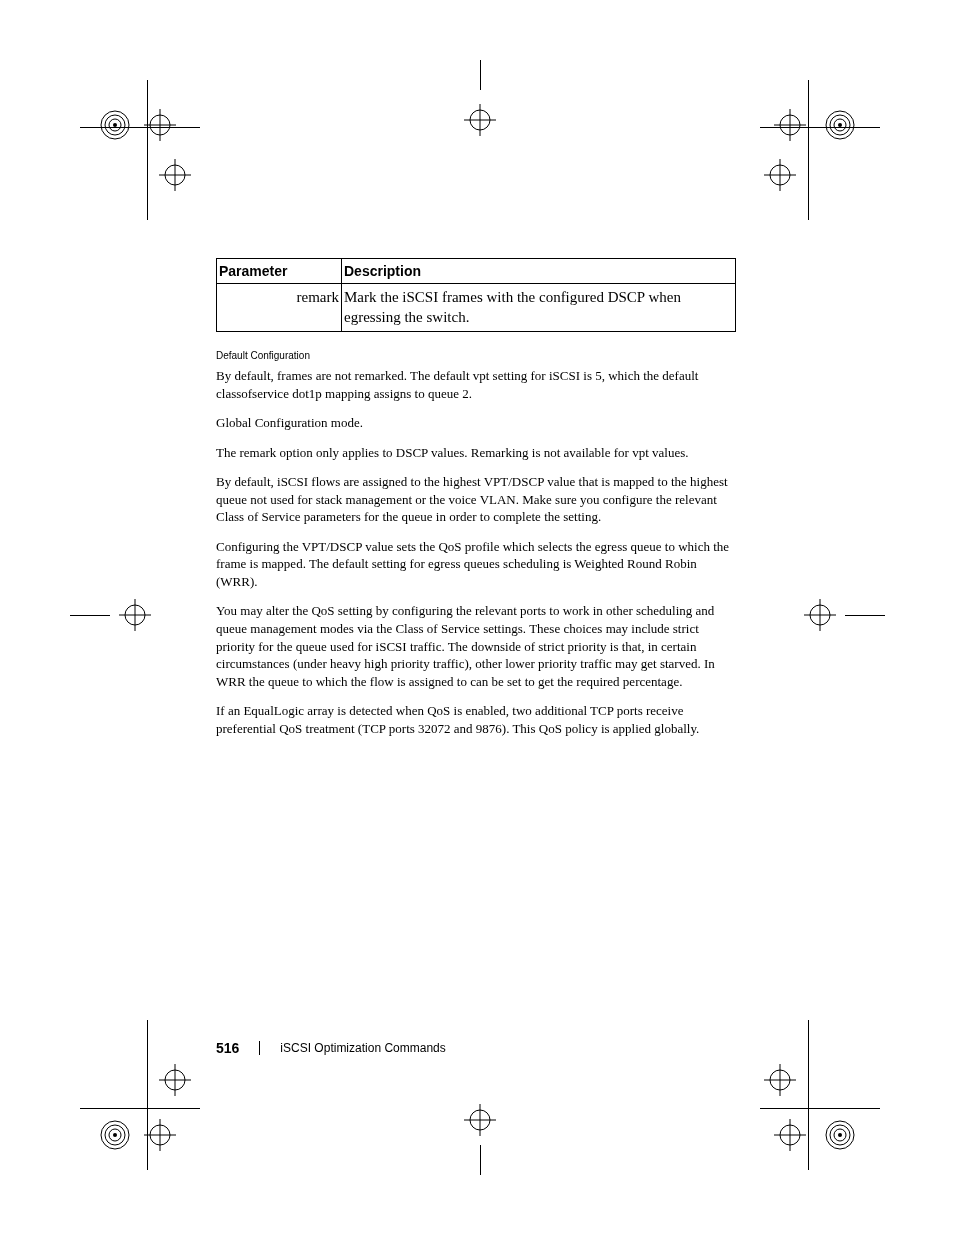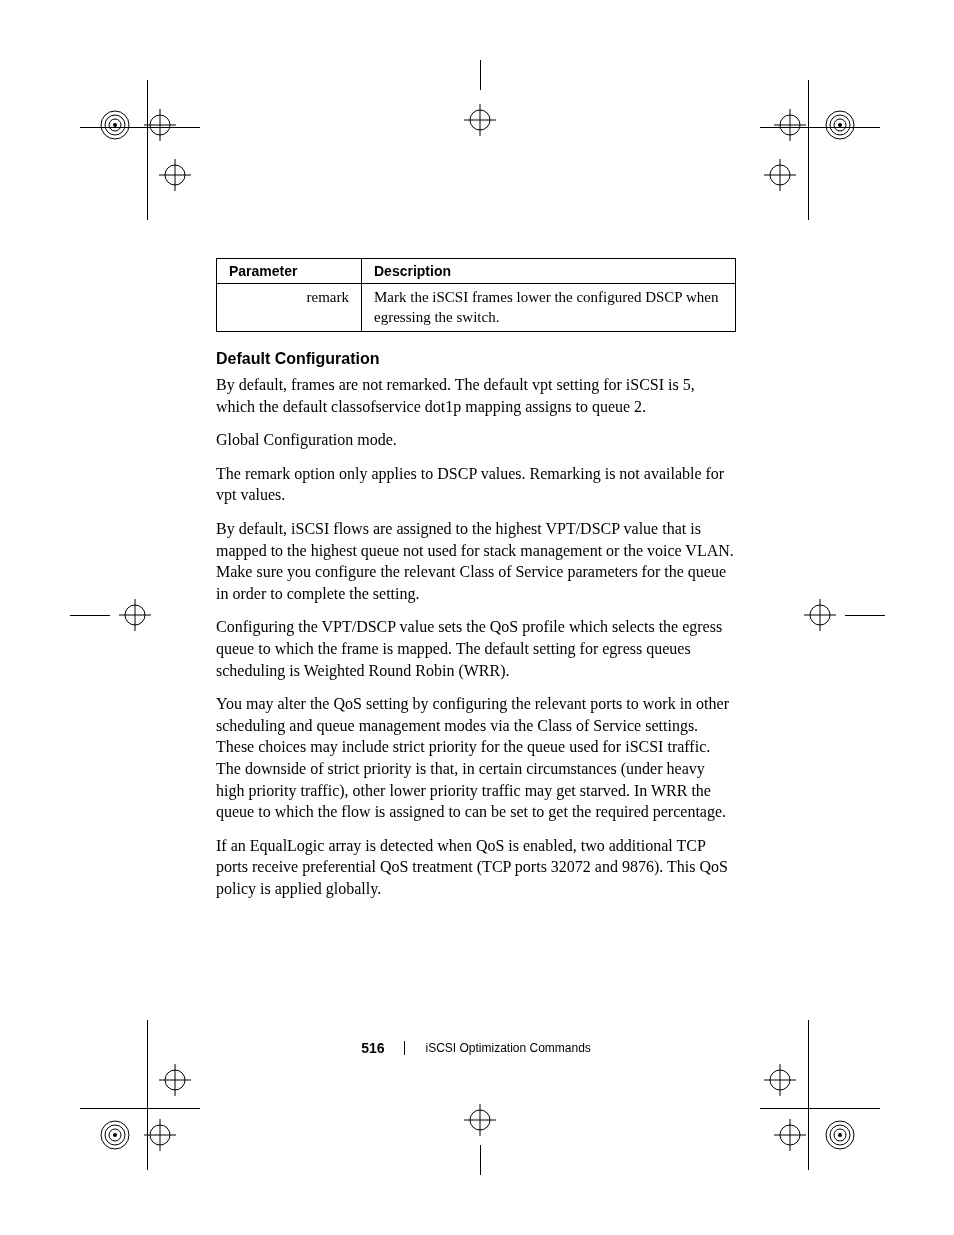--- a/index.html
+++ b/index.html
@@ -21,57 +21,56 @@
   }
   table.param-table {
     border-collapse: collapse;
     width: 100%;
     margin-bottom: 18px;
   }
   table.param-table th, table.param-table td {
     border: 1px solid #000;
     text-align: left;
     vertical-align: top;
-    padding: 4px 12px;
+    padding: 4px 2px;
   }
   table.param-table th {
     font-family: Arial, Helvetica, sans-serif;
     font-weight: bold;
     font-size: 14px;
   }
   table.param-table td {
     font-size: 15px;
     line-height: 1.3;
   }
   table.param-table td.pname {
     width: 120px;
     text-align: right;
   }
   .section-heading {
     font-family: Arial, Helvetica, sans-serif;
-    font-weight: bold;
-    font-size: 16px;
+    font-weight: normal;
+    font-size: 10px;
     margin-top: 18px;
     margin-bottom: 6px;
   }
   .body-text {
-    font-size: 16px;
+    font-size: 13px;
     line-height: 1.35;
     margin: 0 0 12px 0;
   }
   .footer {
     position: absolute;
     left: 216px;
     top: 1040px;
     width: 520px;
     font-family: Arial, Helvetica, sans-serif;
     font-size: 12px;
     display: flex;
     align-items: center;
-    justify-content: center;
   }
   .footer .pnum {
     font-weight: bold;
     font-size: 14px;
     margin-right: 20px;
   }
   .footer .divider {
     border-left: 1px solid #000;
     height: 14px;
     margin-right: 20px;
@@ -102,21 +101,21 @@
   <table class="param-table">
     <thead>
       <tr>
         <th>Parameter</th>
         <th>Description</th>
       </tr>
     </thead>
     <tbody>
       <tr>
         <td class="pname">remark</td>
-        <td>Mark the iSCSI frames lower the configured DSCP when egressing the switch.</td>
+        <td>Mark the iSCSI frames with the configured DSCP when egressing the switch.</td>
       </tr>
     </tbody>
   </table>
 
   <div class="section-heading">Default Configuration</div>
   <p class="body-text">By default, frames are not remarked. The default vpt setting for iSCSI is 5, which the default classofservice dot1p mapping assigns to queue 2.</p>
 
   <p class="body-text">Global Configuration mode.</p>
 
   <p class="body-text">The remark option only applies to DSCP values. Remarking is not available for vpt values.</p>

